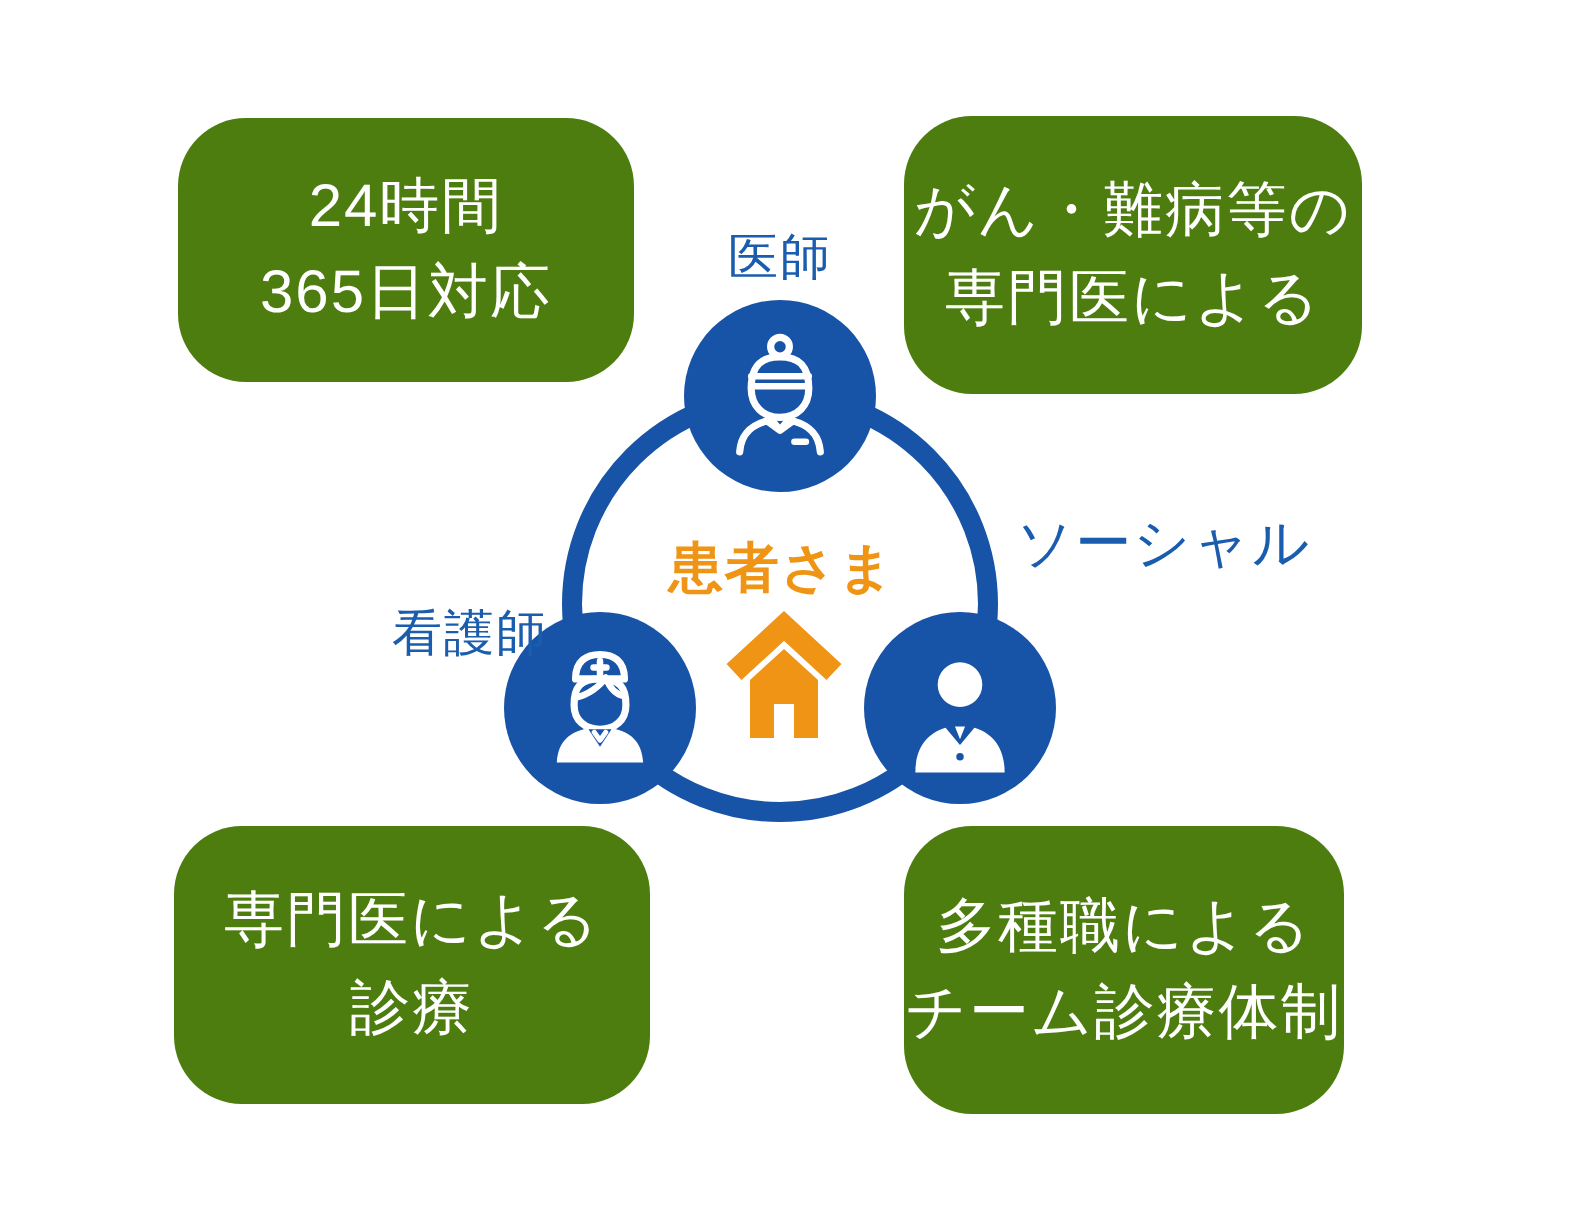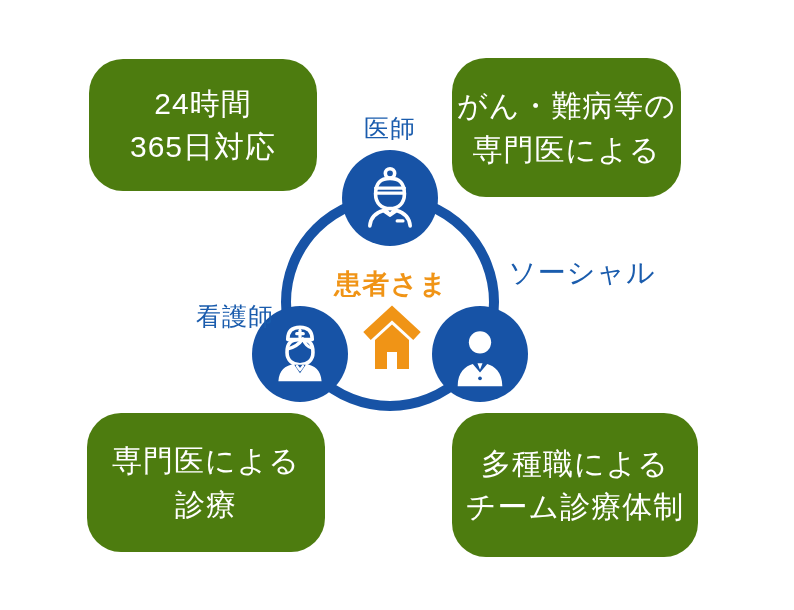--- a/index.html
+++ b/index.html
@@ -20,21 +20,21 @@
     align-items:center;
     justify-content:center;
     text-align:center;
     line-height:1.45;
     font-size:30px;
     letter-spacing:1px;
   }
   .box-tl{left:89px;top:59px;width:228px;height:132px;}
   .box-tr{left:452px;top:58px;width:229px;height:139px;}
   .box-bl{left:87px;top:413px;width:238px;height:139px;}
-  .box-br{left:452px;top:413px;width:246px;height:144px;}
+  .box-br{left:452px;top:413px;width:220px;height:144px;}
   .role-label{
     position:absolute;
     color:#1a5cad;
     font-size:25px;
     letter-spacing:1px;
     line-height:1.16;
     white-space:nowrap;
     font-family:Liberation Mono, monospace;
   }
   .label-doctor{left:340px;top:116px;width:100px;text-align:center;}

